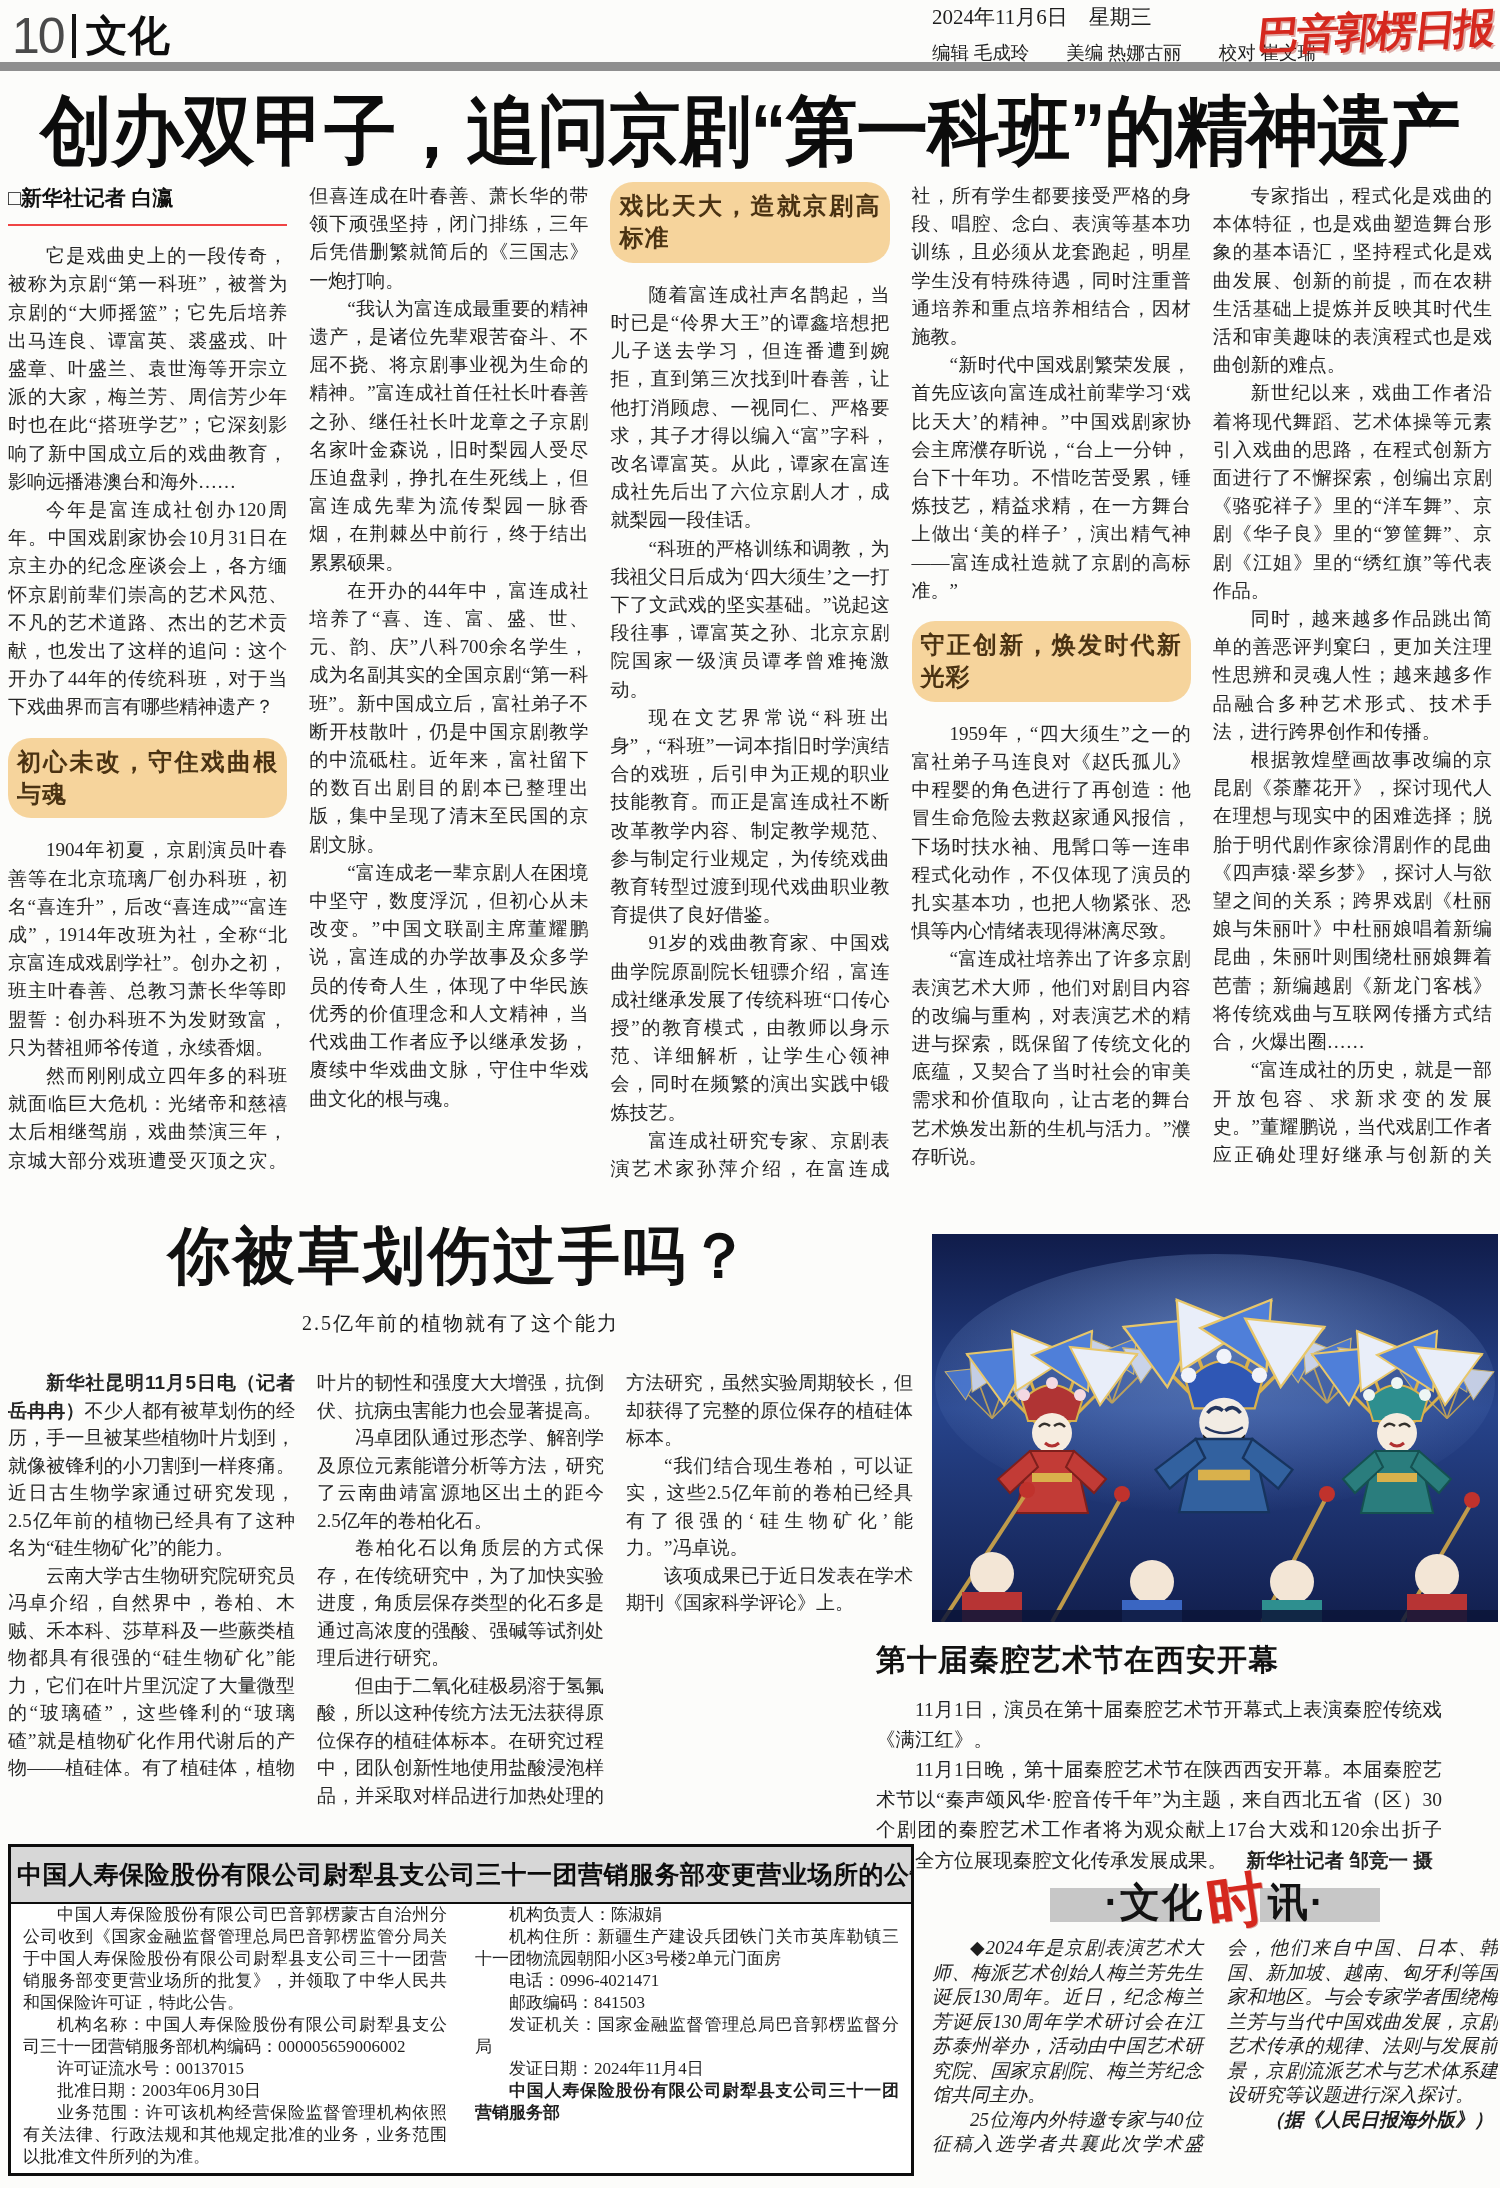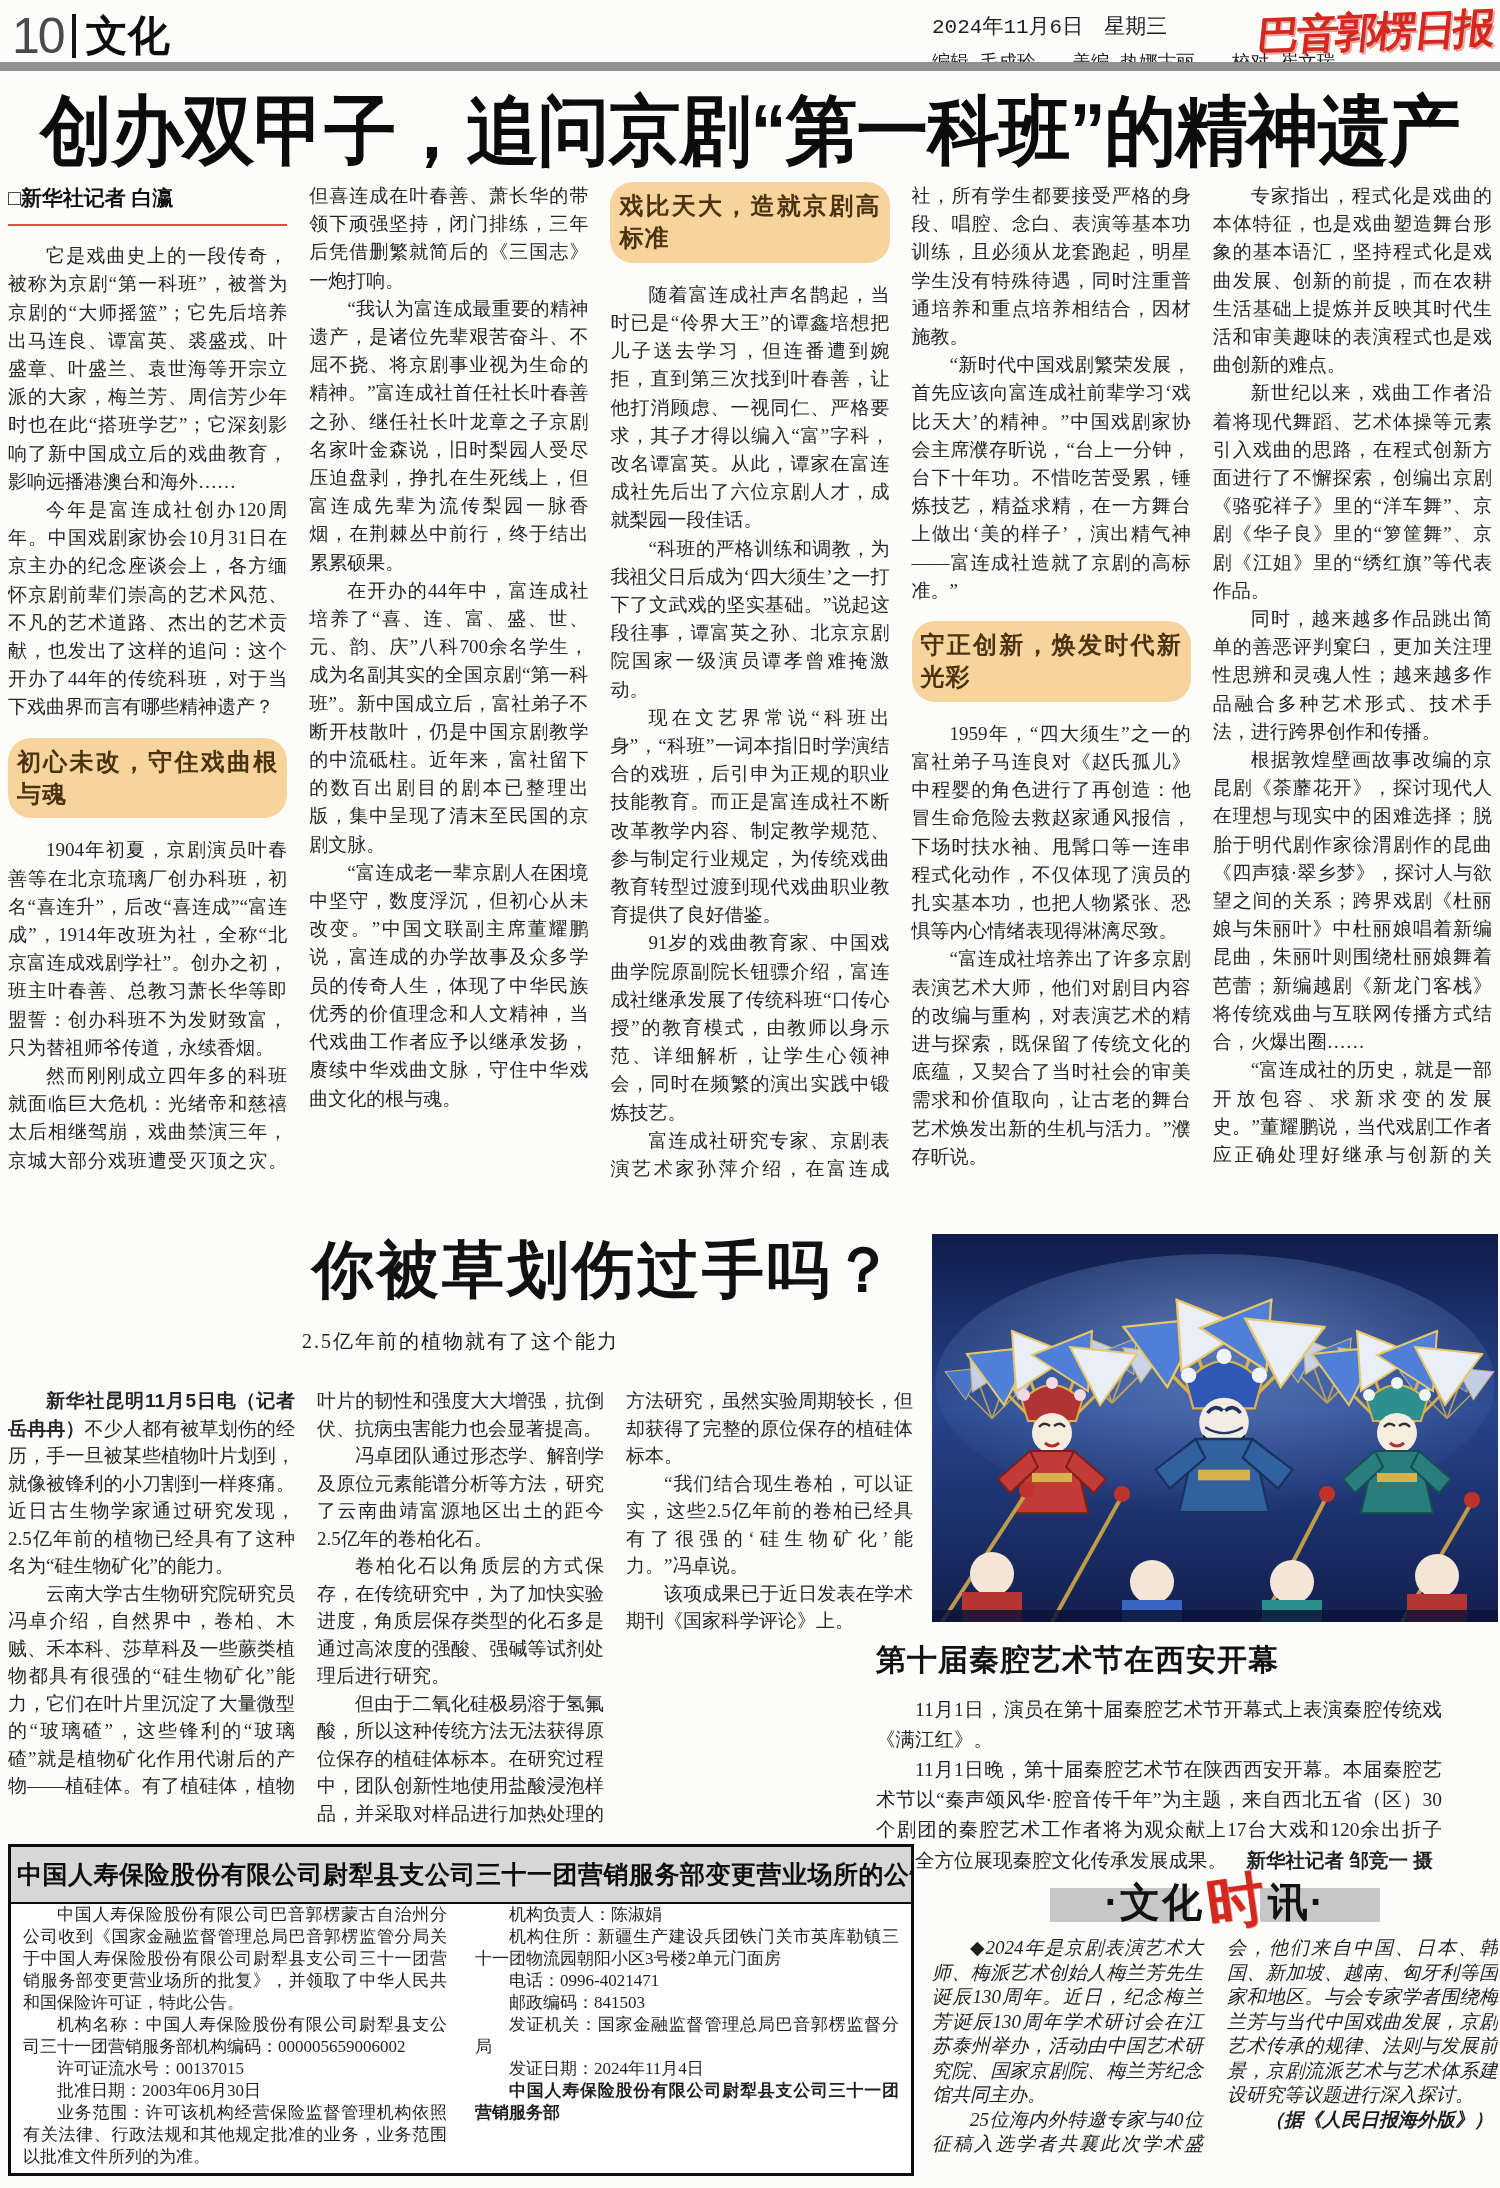--- a/index.html
+++ b/index.html
@@ -5,21 +5,21 @@
   html,body{margin:0;padding:0;background:#e8e8e4;}
   #page{position:relative;width:1500px;height:2188px;margin:0 auto;background:#fcfcfa;
         font-family:"Liberation Serif","DejaVu Serif",serif;color:#222;overflow:hidden;}
   [data-name]{box-sizing:border-box;}
 
   
   .hdr-left{position:absolute;left:12px;top:7px;display:flex;align-items:center;}
   .pg-num{font-family:"Liberation Sans","DejaVu Sans",sans-serif;font-size:50px;font-weight:400;color:#4a4a4a;letter-spacing:-2px;}
   .pg-bar{display:inline-block;width:4px;height:44px;background:#141414;margin:0 10px 0 8px;}
   .pg-sec{font-family:"Liberation Sans","DejaVu Sans",sans-serif;font-size:42px;font-weight:900;color:#0e0e0e;}
-  .hdr-center{position:absolute;left:932px;top:12px;width:420px;font-family:Liberation Mono, monospace;}
+  .hdr-center{position:absolute;left:932px;top:3px;width:420px;font-family:Liberation Serif, serif;}
   .hdr-date{font-size:21px;color:#1d1d1d;margin-bottom:9px;}
   .hdr-staff{font-size:18.5px;color:#1d1d1d;}
   .masthead{position:absolute;right:8px;top:4px;font-size:42px;font-weight:900;color:#d5281e;
             font-family:"Liberation Serif","DejaVu Serif",serif;letter-spacing:-3px;
             transform:skewX(-8deg) rotate(-2deg);text-shadow:2px 2px 0 rgba(170,20,10,.35);}
   .hdr-rule{position:absolute;left:0;top:62px;width:1500px;height:9px;background:#8f8f8f;}
 
   
   .headline{position:absolute;left:0;top:84px;width:1500px;margin:0;text-align:center;
             font-family:"Liberation Sans","DejaVu Sans",sans-serif;font-weight:900;font-size:72px;
@@ -38,21 +38,21 @@
   .lead-in{font-family:"Liberation Sans","DejaVu Sans",sans-serif;font-weight:700;}
   .credit{font-family:"Liberation Sans","DejaVu Sans",sans-serif;font-weight:700;white-space:nowrap;}
 
   
   .lead-body{position:absolute;left:8px;top:182px;width:1484px;height:1014px;overflow:hidden;
              column-count:5;column-gap:22px;column-fill:auto;
              font-size:19px;line-height:28.2px;color:#262626;}
 
   
   .plant{position:absolute;left:8px;top:1212px;width:905px;}
-  .plant h2{margin:16px;text-align:right;font-family:"Liberation Serif","DejaVu Serif",serif;
+  .plant h2{margin:2px;text-align:center;font-family:"Liberation Serif","DejaVu Serif",serif;
             font-weight:900;font-size:62px;letter-spacing:3px;color:#111;}
   .plant-sub{margin-top:12px;text-align:center;font-family:Liberation Serif, serif;
              font-size:20px;font-weight:500;color:#1c1c1c;letter-spacing:2px;}
   .plant-body{margin-top:32px;height:442px;overflow:hidden;column-count:3;column-gap:22px;column-fill:auto;
               font-size:19px;line-height:27.5px;color:#262626;}
 
   
   .photo{position:absolute;left:932px;top:1234px;width:566px;height:388px;margin:0;overflow:hidden;background:#1a2a5e;}
   .photo svg{display:block;}
 

